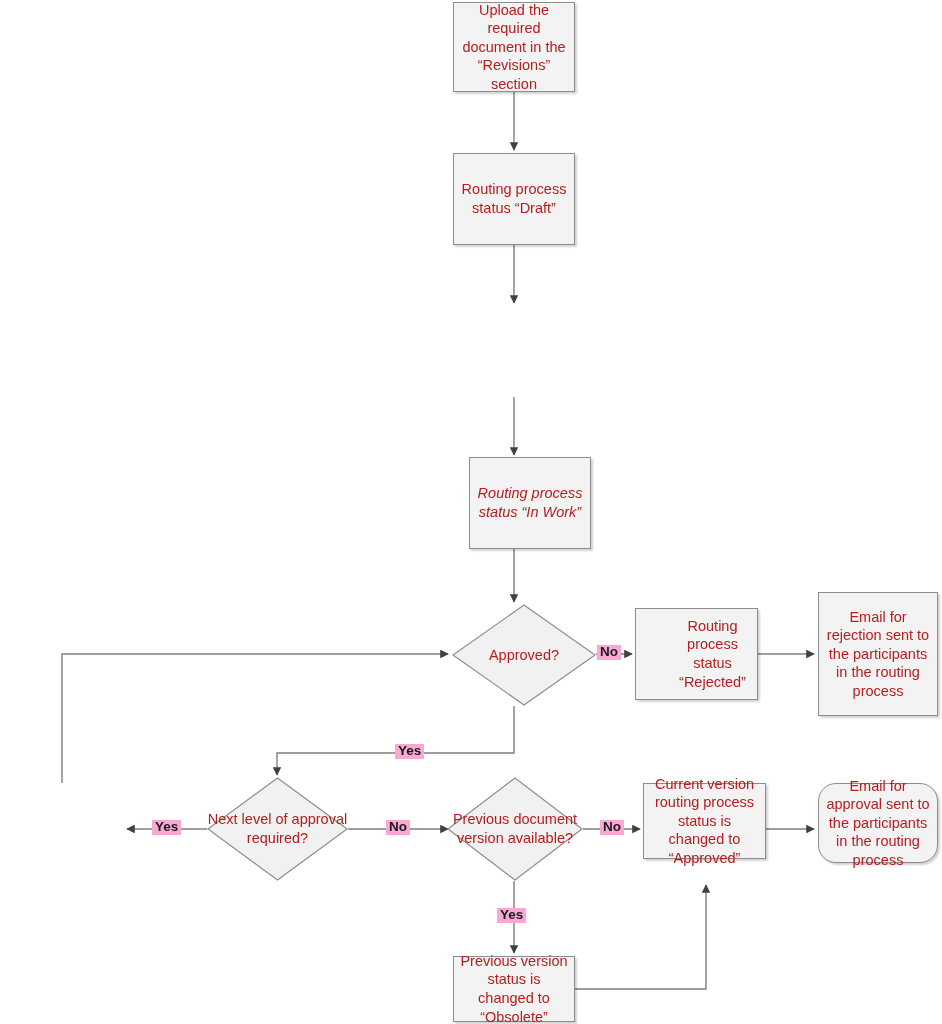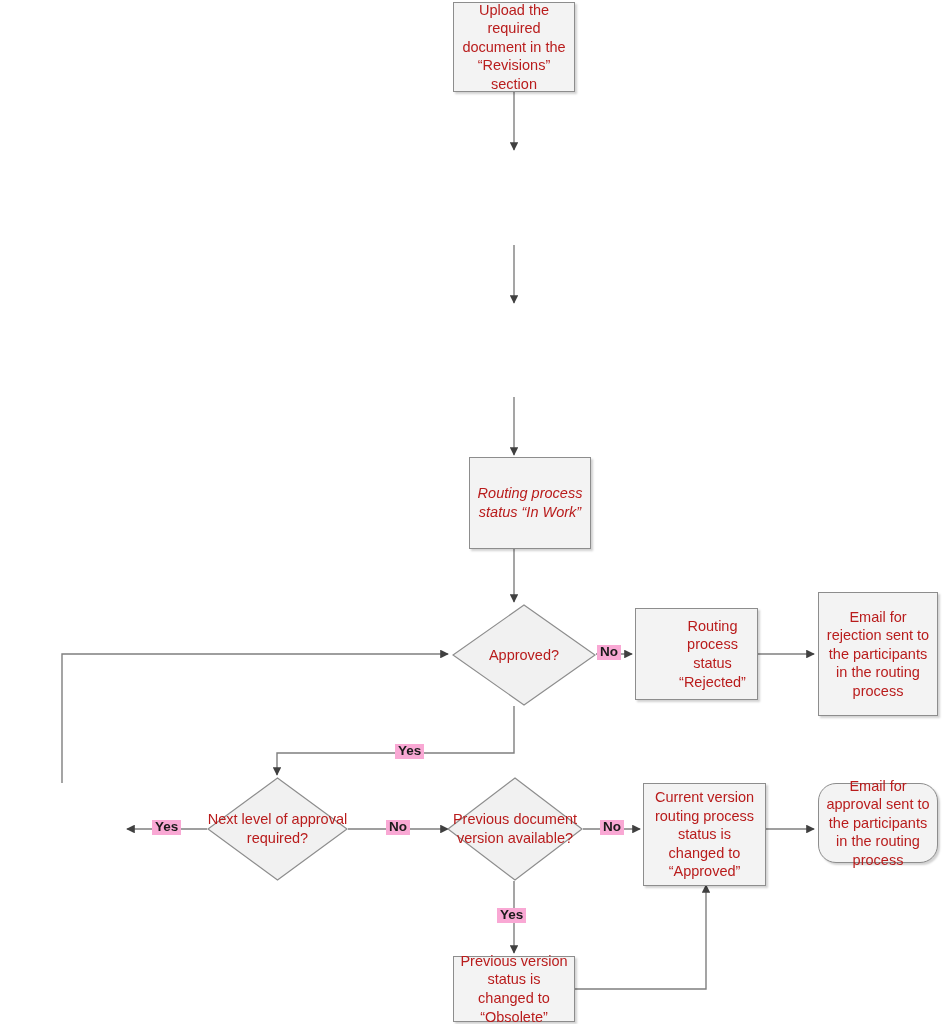--- a/index.html
+++ b/index.html
@@ -113,36 +113,39 @@
       <path d="M 575 989 L 706 989 L 706 885" marker-end="url(#arrow)"></path>
 
       <path d="M 766 829 L 814 829" marker-end="url(#arrow)"></path>
     </g>
   </svg>
 
   <div class="node process" style="left:453px; top:2px; width:122px; height:90px;">
     <span class="txt">Upload the required document in the “Revisions” section</span>
   </div>
 
+  <div class="node process" style="left:453px; top:153px; width:122px; height:92px;">
+    <span class="txt">Routing process status “Draft”</span>
+  </div>
 
 
   <div class="node process" style="left:469px; top:457px; width:122px; height:92px;font-style:italic;">
     <span class="txt">Routing process status “In Work”</span>
   </div>
 
   <div class="node process" style="left:635px; top:608px; width:123px; height:92px;padding-left:32px;">
     <span class="txt">Routing process status “Rejected”</span>
   </div>
 
   <div class="node process" style="left:818px; top:592px; width:120px; height:124px;text-align:center;">
     <span class="txt">Email for rejection sent to the participants in the routing process</span>
   </div>
 
 
-  <div class="node process" style="left:643px; top:783px; width:123px; height:103px;">
+  <div class="node process" style="left:643px; top:783px; width:123px; height:76px;">
     <span class="txt">Current version routing process status is changed to “Approved”</span>
   </div>
 
   <div class="node process" style="left:818px; top:783px; width:120px; height:80px;border-radius:18px;">
     <span class="txt">Email for approval sent to the participants in the routing process</span>
   </div>
 
   <div class="node process" style="left:453px; top:956px; width:122px; height:66px;">
     <span class="txt">Previous version status is changed to “Obsolete”</span>
   </div>

